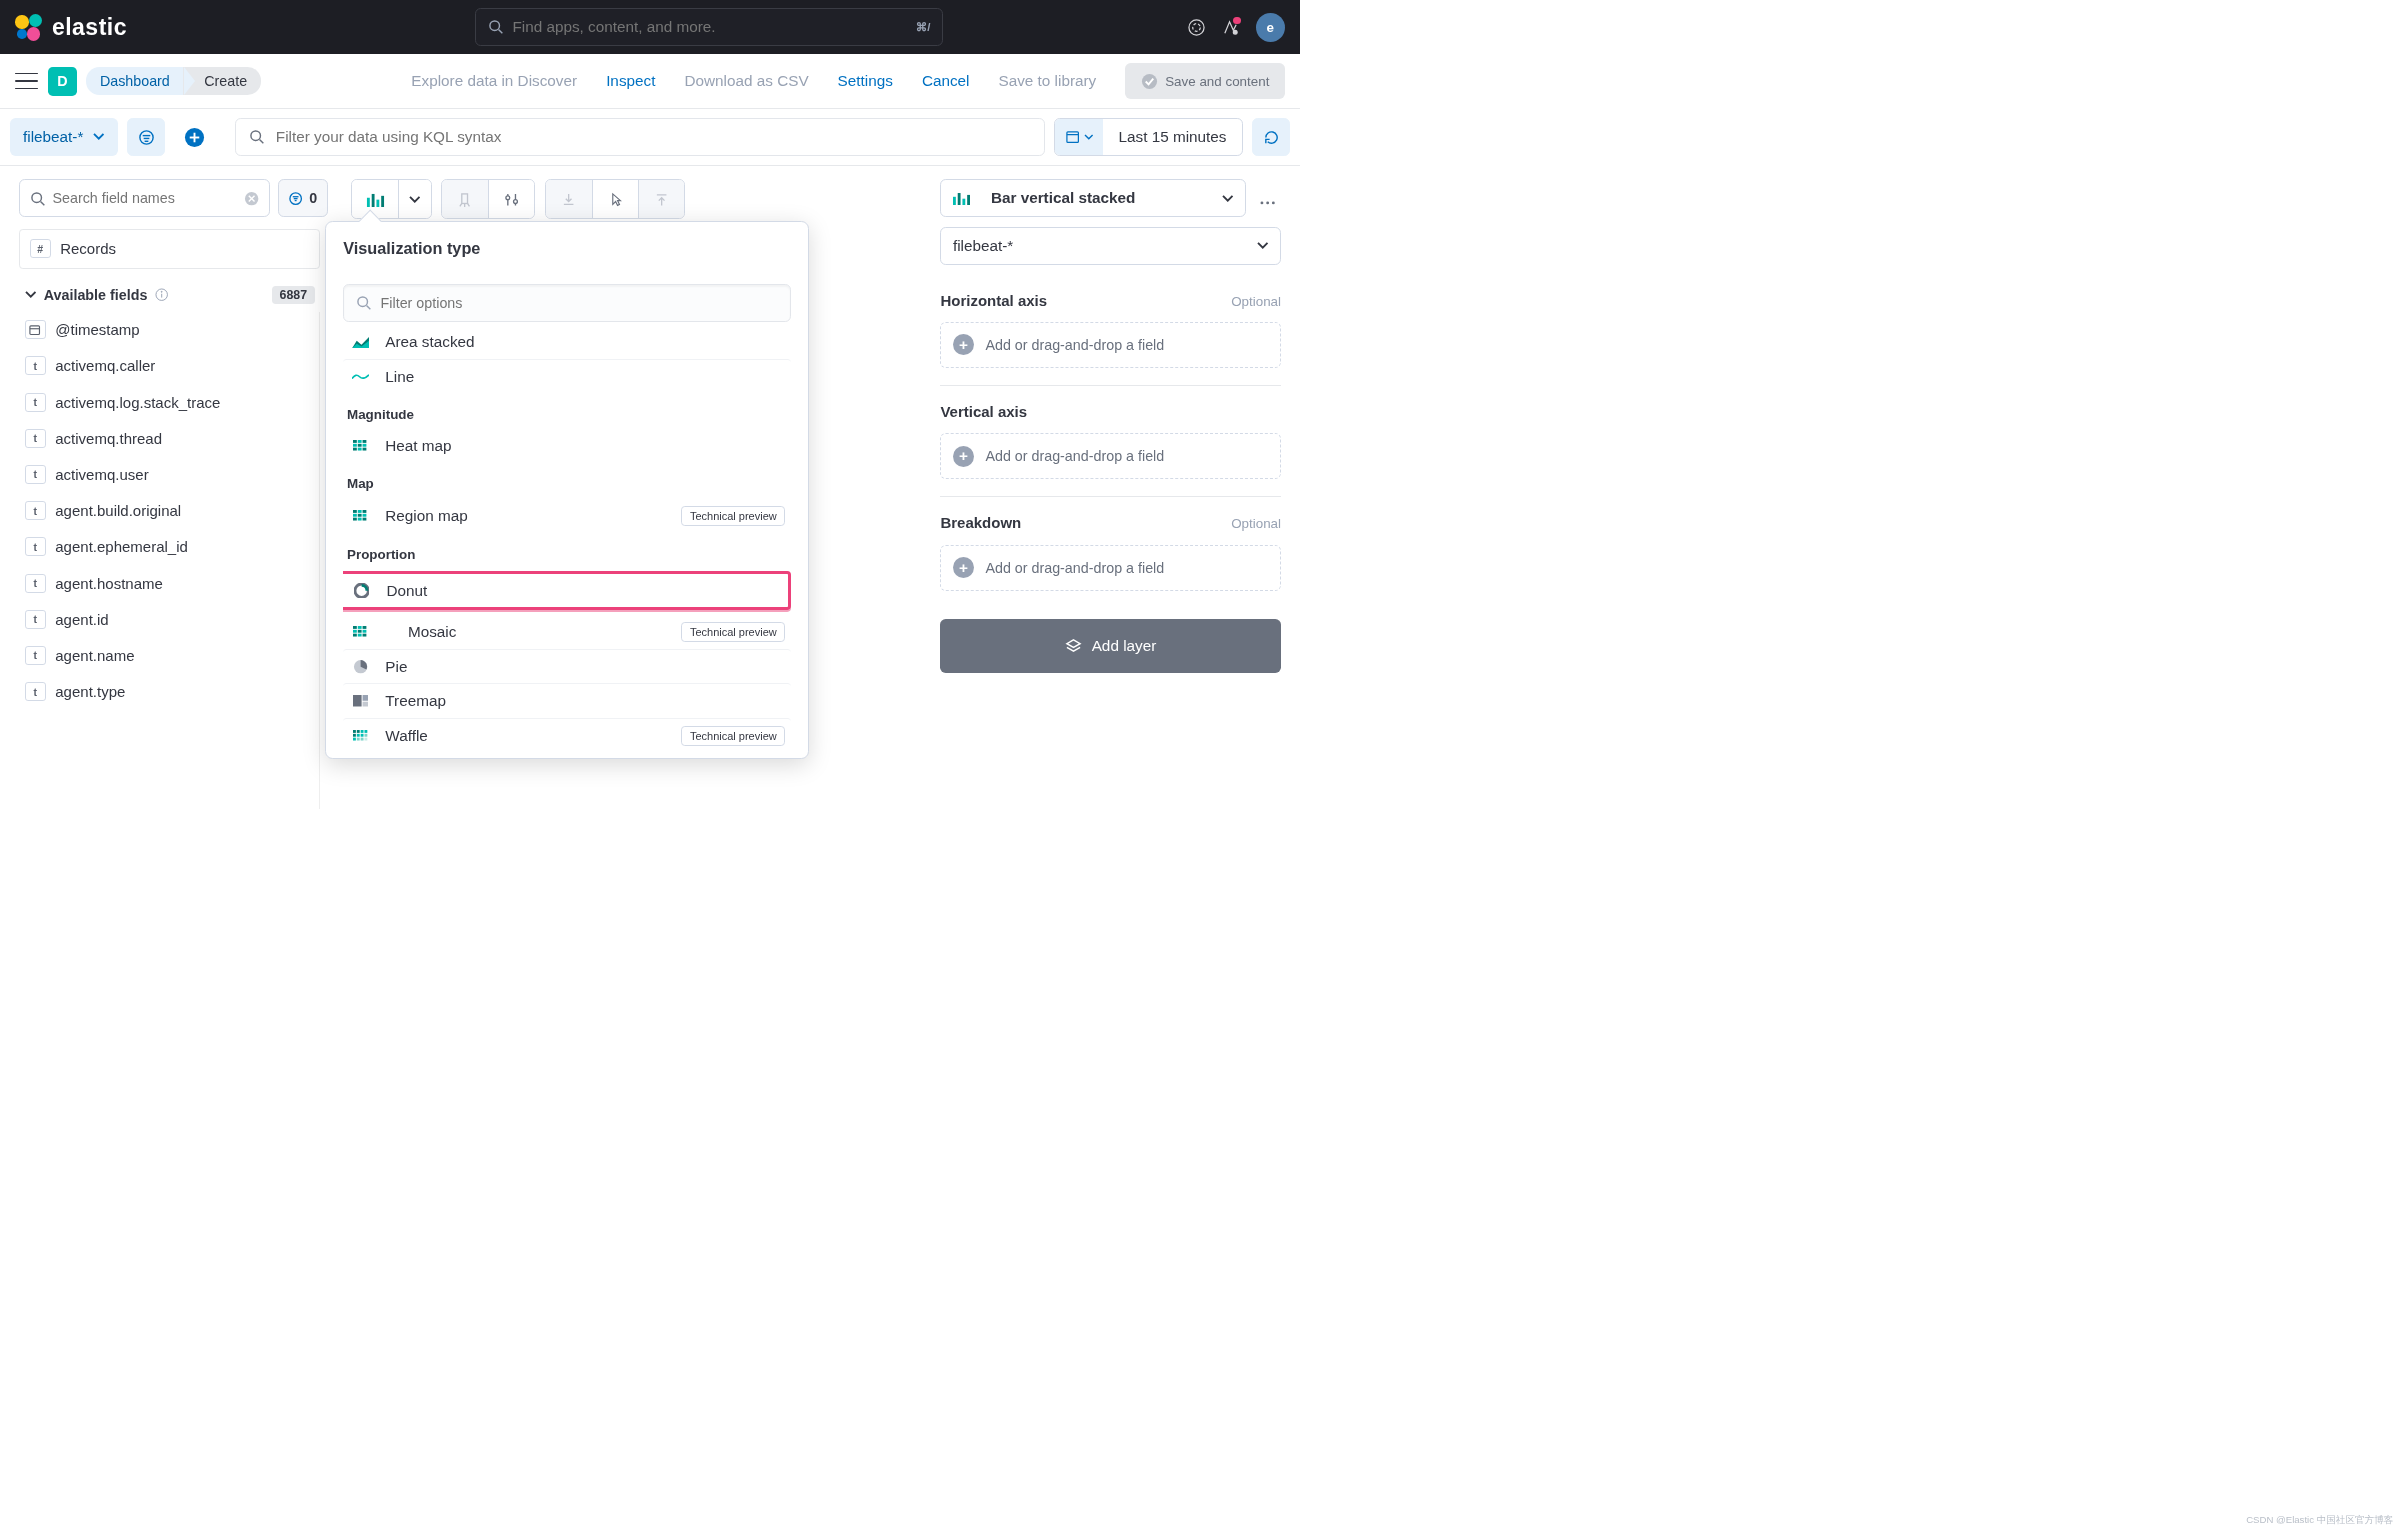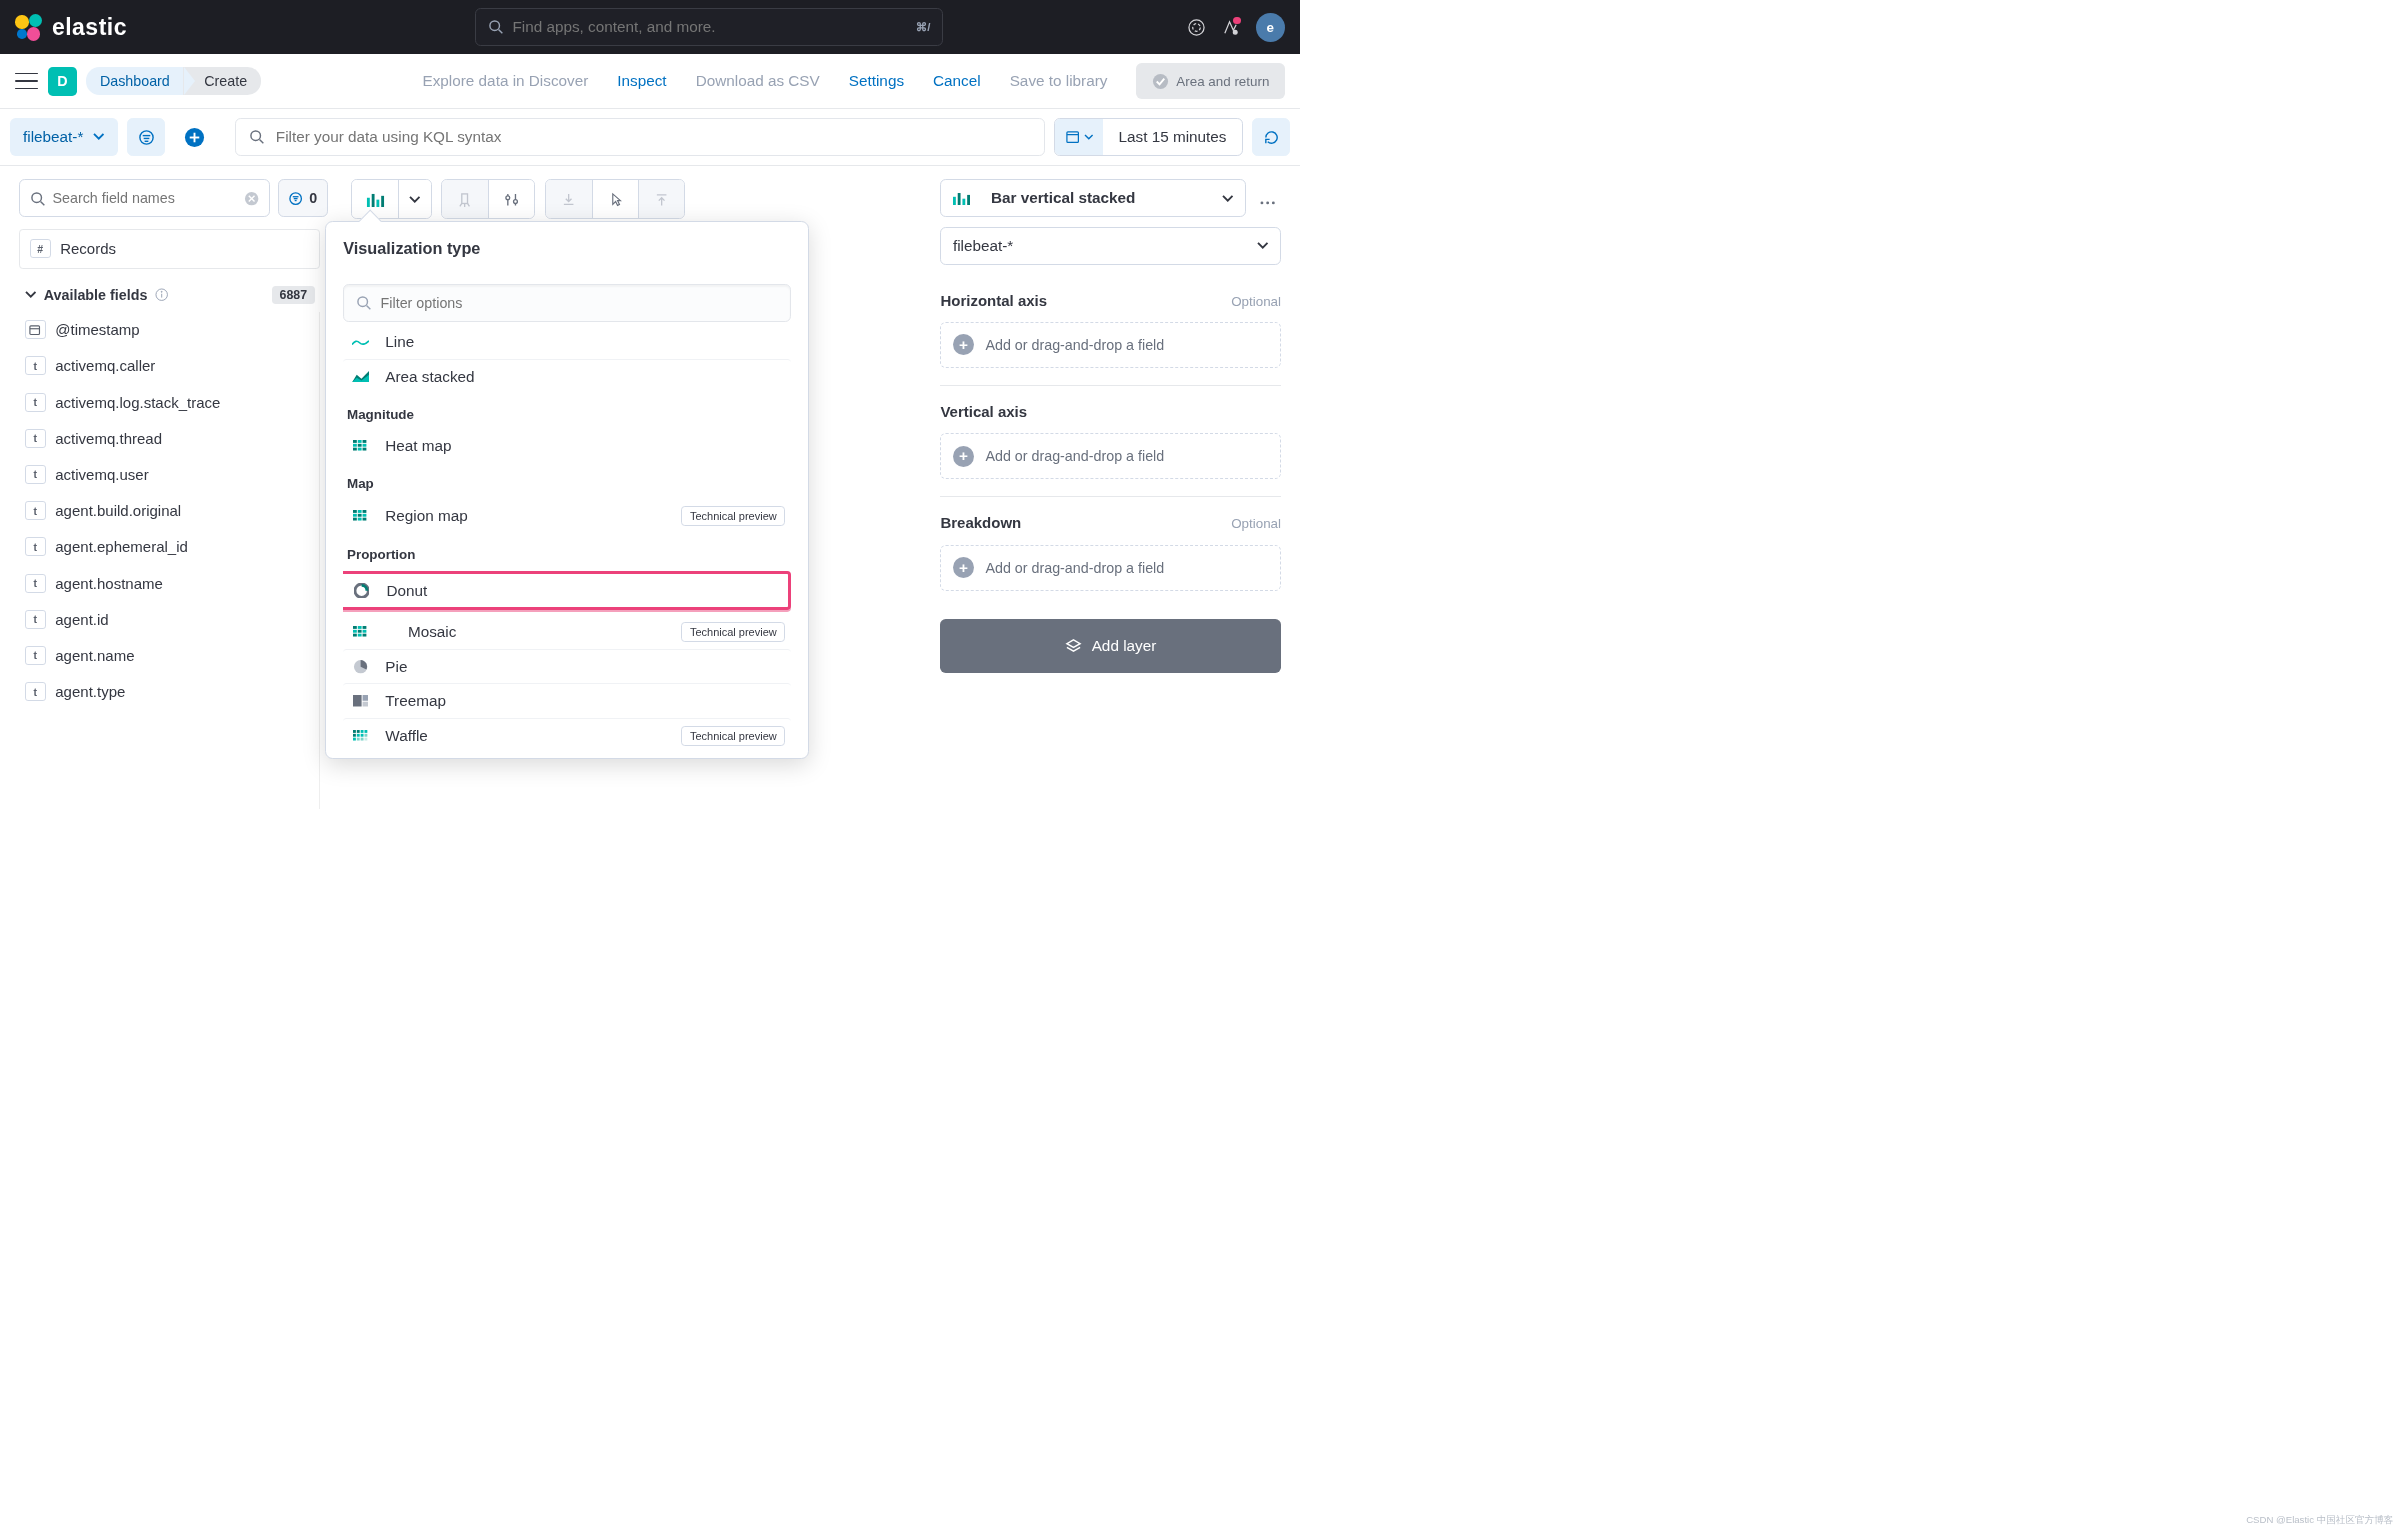--- a/index.html
+++ b/index.html
@@ -160,21 +160,21 @@
     <button class="sa link">Inspect</button>
     <button class="sa">Download as CSV</button>
     <button class="sa link">Settings</button>
     <button class="sa link">Cancel</button>
     <button class="sa">Save to library</button>
     <div class="sa-save">
       <svg width="17" height="17" viewBox="0 0 18 18">
           <circle cx="9" cy="9" r="8" fill="#b7bcc4"></circle>
           <path d="M5 9 L8 12 L13 6" stroke="#fff" stroke-width="2" fill="none"></path>
         </svg>
-      <span>Area and return</span>
+      <span>Save and content</span>
     </div>
   </div>
 </div>
 
 <div class="filterbar">
   <button class="pill">
     <span>filebeat-*</span>
     <svg width="11.5" height="7.6" viewBox="0 0 12 8">
         <path d="M1 1 L6 6 L11 1" stroke="#0071c2" stroke-width="2" fill="none"></path>
       </svg>
@@ -374,34 +374,34 @@
       <div class="pop-search">
         <svg width="15.3" height="15.3" viewBox="0 0 16 16" fill="none" stroke="#98a2b3" stroke-width="1.5">
             <circle cx="7" cy="7" r="5"></circle>
             <line x1="11" y1="11" x2="15" y2="15"></line>
           </svg>
         <input placeholder="Filter options" style="">
       </div>
       <div class="pop-body" id="pop-body">
           <div class="vt-item">
             <span class="vt-ico">
-              <svg width="17" height="11.5" viewBox="0 0 18 12" fill="none" stroke="#00bfb3" stroke-width="1.8">
-                <path d="M0 8 Q4 2 8 6 T18 4"></path>
-              </svg>
-            </span>
-            <span class="vt-name">Line</span>
-          </div>
-          <div class="vt-item">
-            <span class="vt-ico">
               <svg width="17" height="11.5" viewBox="0 0 18 12">
                 <path d="M0 12 L5 4 L10 8 L18 0 L18 12 Z" fill="#017d73"></path>
                 <path d="M0 12 L5 7 L10 10 L18 4 L18 12 Z" fill="#00bfb3"></path>
               </svg>
             </span>
             <span class="vt-name">Area stacked</span>
+          </div>
+          <div class="vt-item">
+            <span class="vt-ico">
+              <svg width="17" height="11.5" viewBox="0 0 18 12" fill="none" stroke="#00bfb3" stroke-width="1.8">
+                <path d="M0 8 Q4 2 8 6 T18 4"></path>
+              </svg>
+            </span>
+            <span class="vt-name">Line</span>
           </div>
           <div class="vt-group">Magnitude</div>
           <div class="vt-item">
             <span class="vt-ico">
               <svg width="15.3" height="11.5" viewBox="0 0 16 12">
                 <rect x="0" y="0" width="4" height="3" fill="#017d73"></rect>
                 <rect x="5" y="0" width="4" height="3" fill="#00bfb3"></rect>
                 <rect x="10" y="0" width="4" height="3" fill="#017d73"></rect>
                 <rect x="0" y="4" width="4" height="3" fill="#00bfb3"></rect>
                 <rect x="5" y="4" width="4" height="3" fill="#017d73"></rect>

